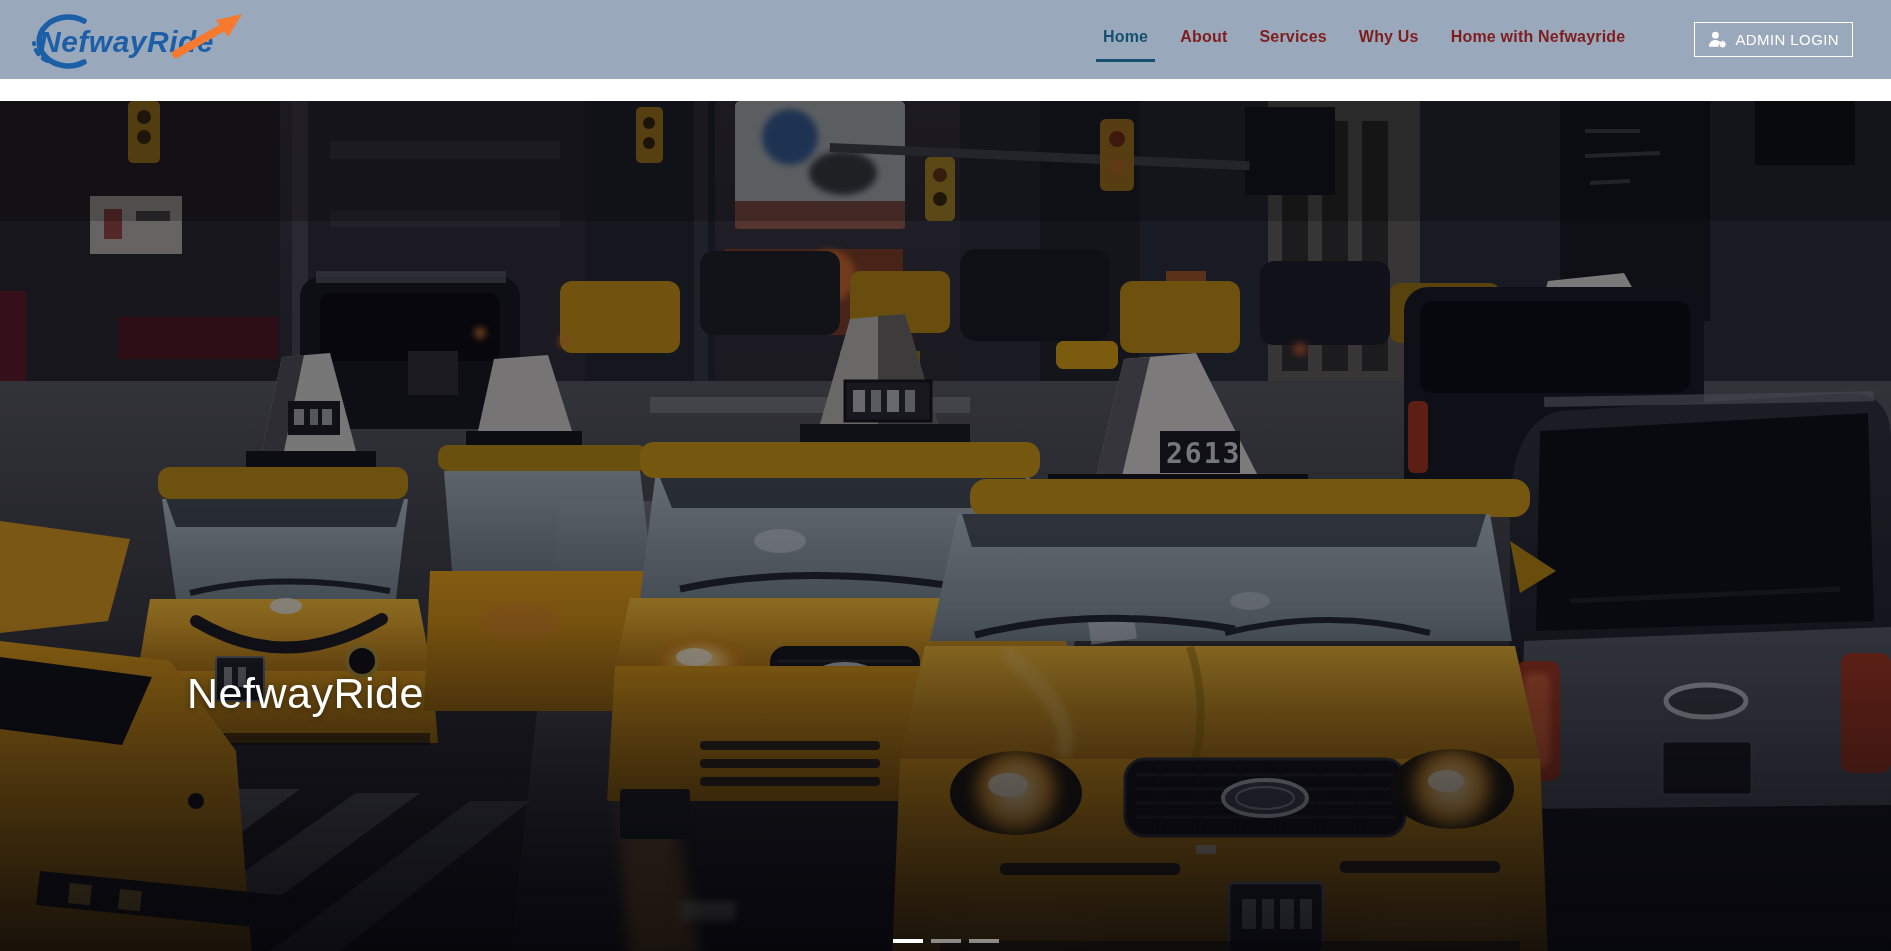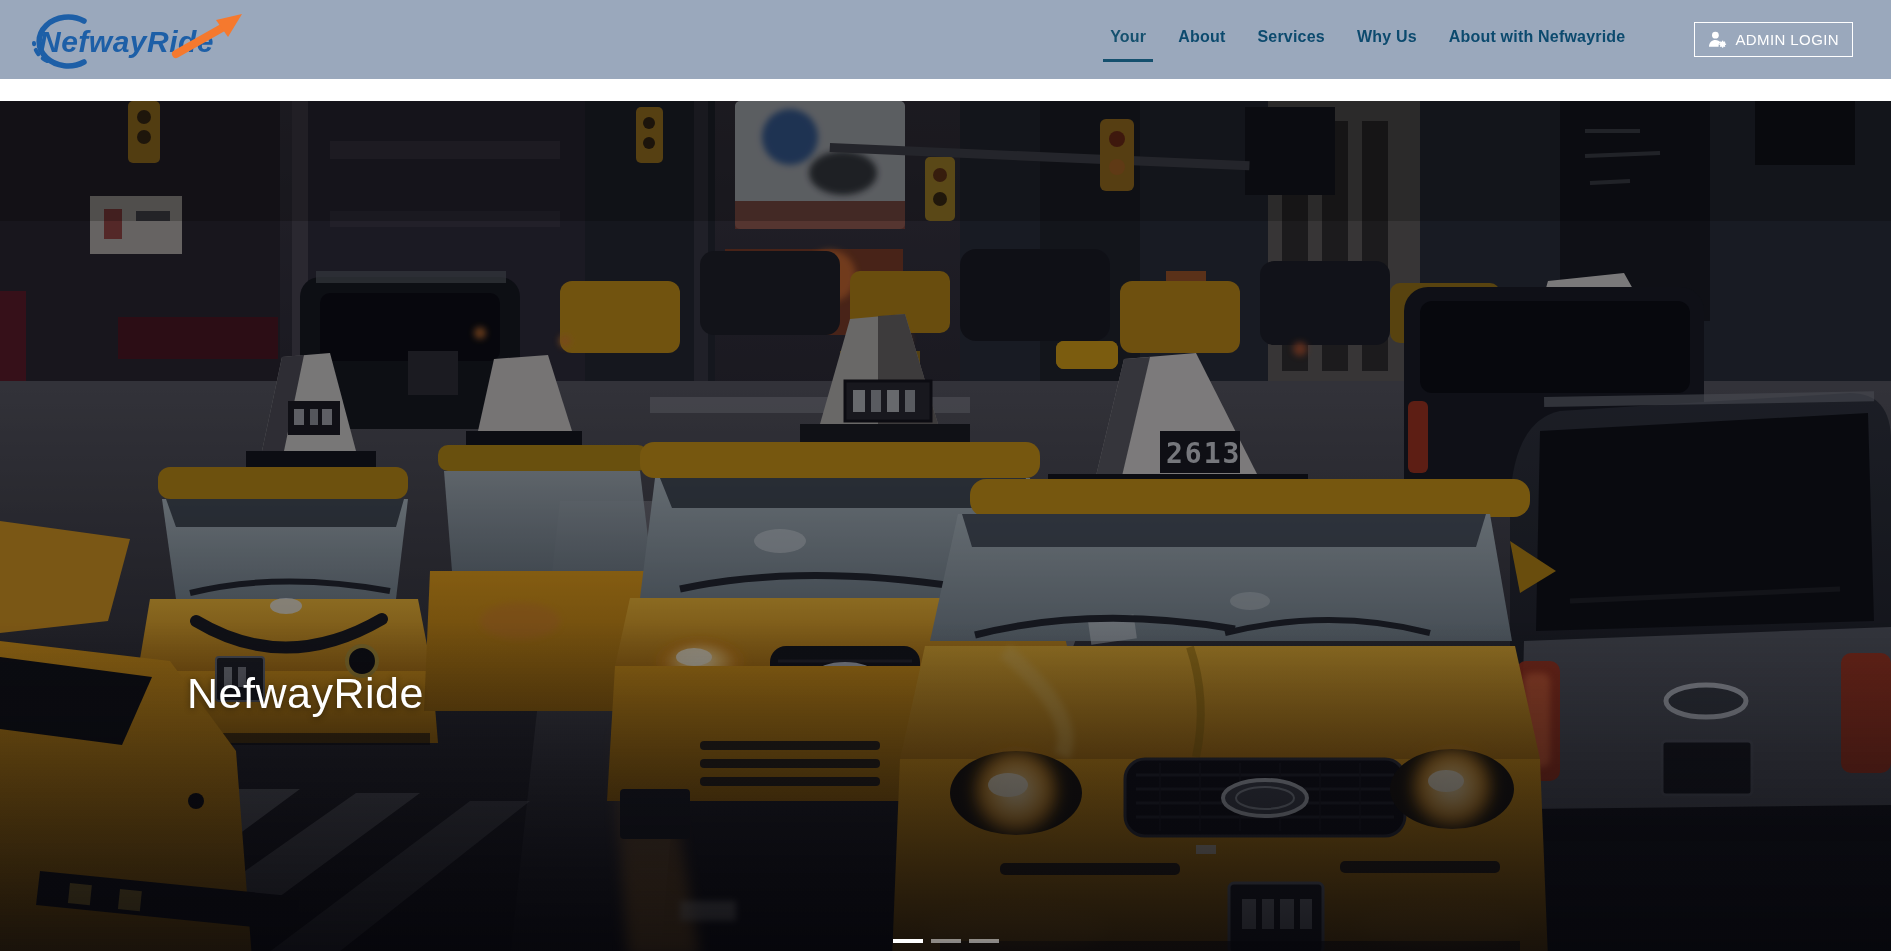--- a/index.html
+++ b/index.html
@@ -11,21 +11,21 @@
     height: 83px; background: #9aa8bc;
     display: flex; align-items: center;
     padding: 0 38px 0 24px;
     border-bottom: 4px solid #ffffff;
   }
   .logo { display: block; width: 256px; height: 60px; text-decoration: none; flex: 0 0 auto; }
   .logo svg { display: block; }
 
   .main-nav { margin-left: auto; display: flex; align-items: center; gap: 30px; }
   .nav-link {
-    font-size: 16px; font-weight: bold; color: #0c4a6e; text-decoration: none;
+    font-size: 16px; font-weight: bold; color: #7f1d1d; text-decoration: none;
     letter-spacing: 0.2px; position: relative; padding: 4px 1px 10px;
     cursor: pointer; white-space: nowrap;
   }
   .nav-link.active { color: #15506e; }
   .nav-link.active::after {
     content: ""; position: absolute; left: -6px; right: -6px; bottom: -6px;
     height: 3px; background: #15506e;
   }
   .admin-btn {
     margin-left: 38px; display: flex; align-items: center; gap: 8px;
@@ -73,25 +73,25 @@
         <path d="M23 51 A26 22 0 0 1 10 33" fill="none" stroke="#1d5fa7" stroke-width="4" stroke-dasharray="5 6" stroke-linecap="round"></path>
 
         <text x="15" y="42" font-family="Liberation Sans, sans-serif" font-size="30" font-weight="bold" font-style="italic" fill="#1d5fa7" letter-spacing="0.5">NefwayRide</text>
 
         <path d="M152 44 L205 14" stroke="#f5792e" stroke-width="8" stroke-linecap="round" fill="none"></path>
         <polygon points="218,4 192,10 204,27" fill="#f5792e"></polygon>
       </svg>
     </a>
 
     <nav class="main-nav">
-      <a class="nav-link active" href="#">Your</a>
+      <a class="nav-link active" href="#">Home</a>
       <a class="nav-link" href="#">About</a>
       <a class="nav-link" href="#">Services</a>
       <a class="nav-link" href="#">Why Us</a>
-      <a class="nav-link" href="#">About with Nefwayride</a>
+      <a class="nav-link" href="#">Home with Nefwayride</a>
 
       <button class="admin-btn">
         <svg width="19" height="17" viewBox="0 0 19 17">
           <circle cx="7.4" cy="4.2" r="3.4" fill="#ffffff"></circle>
           <path d="M1 15.8 C1 11.4 3.9 9 7.4 9 C9.6 9 11.5 9.9 12.6 11.6 C11.4 12.2 10.6 13.4 10.6 14.9 L10.6 15.8 Z" fill="#ffffff"></path>
           <g>
             <circle cx="14.6" cy="13.2" r="2.6" fill="#ffffff"></circle>
             <g stroke="#ffffff" stroke-width="1.3">
               <line x1="14.6" y1="9.7" x2="14.6" y2="16.7"></line>
               <line x1="11.1" y1="13.2" x2="18.1" y2="13.2"></line>

